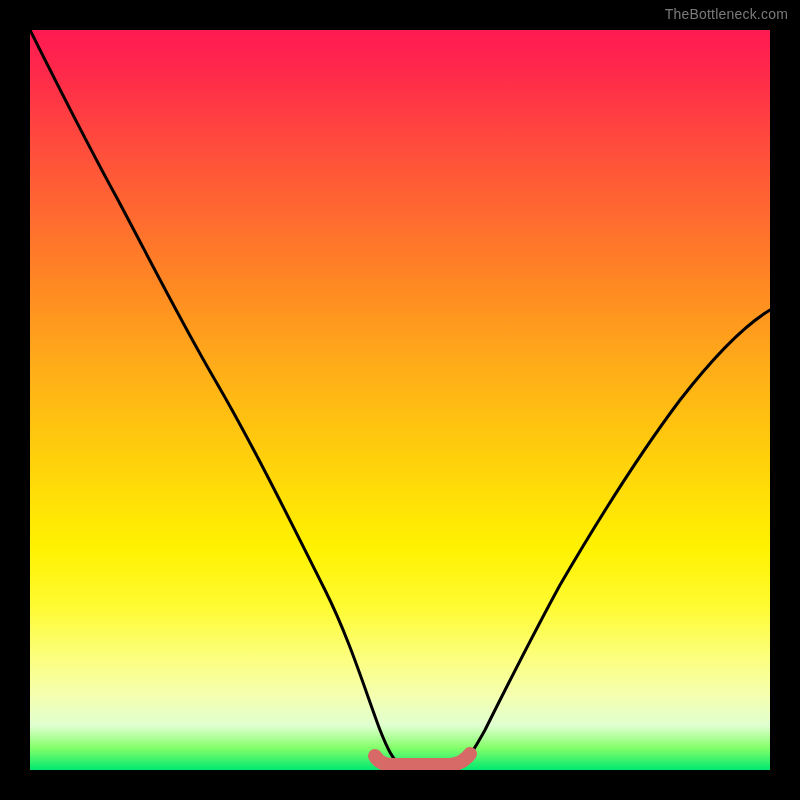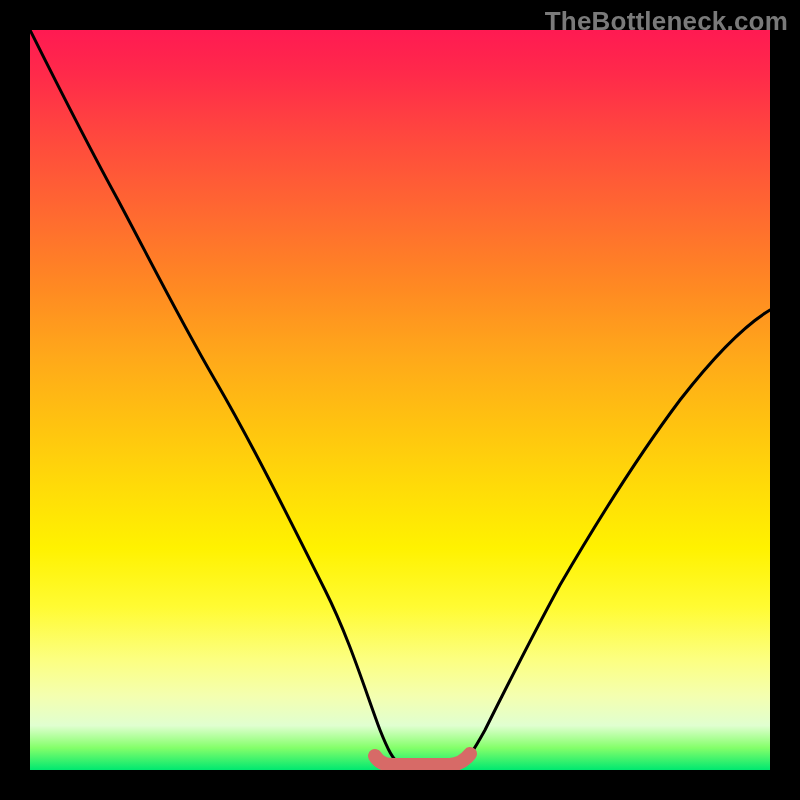--- a/index.html
+++ b/index.html
@@ -41,22 +41,22 @@
       #e0ffd0 94%,
       #84ff6a 97%,
       #00e870 100%
     );
   }
   .watermark {
     position: absolute;
     top: 6px;
     right: 12px;
     color: #7a7a7a;
-    font-size: 26px;
-    font-weight: 700;
+    font-size: 14px;
+    font-weight: 400;
     letter-spacing: 0.2px;
     user-select: none;
   }
   svg.curve {
     position: absolute;
     left: 0;
     top: 0;
     width: 740px;
     height: 740px;
   }

